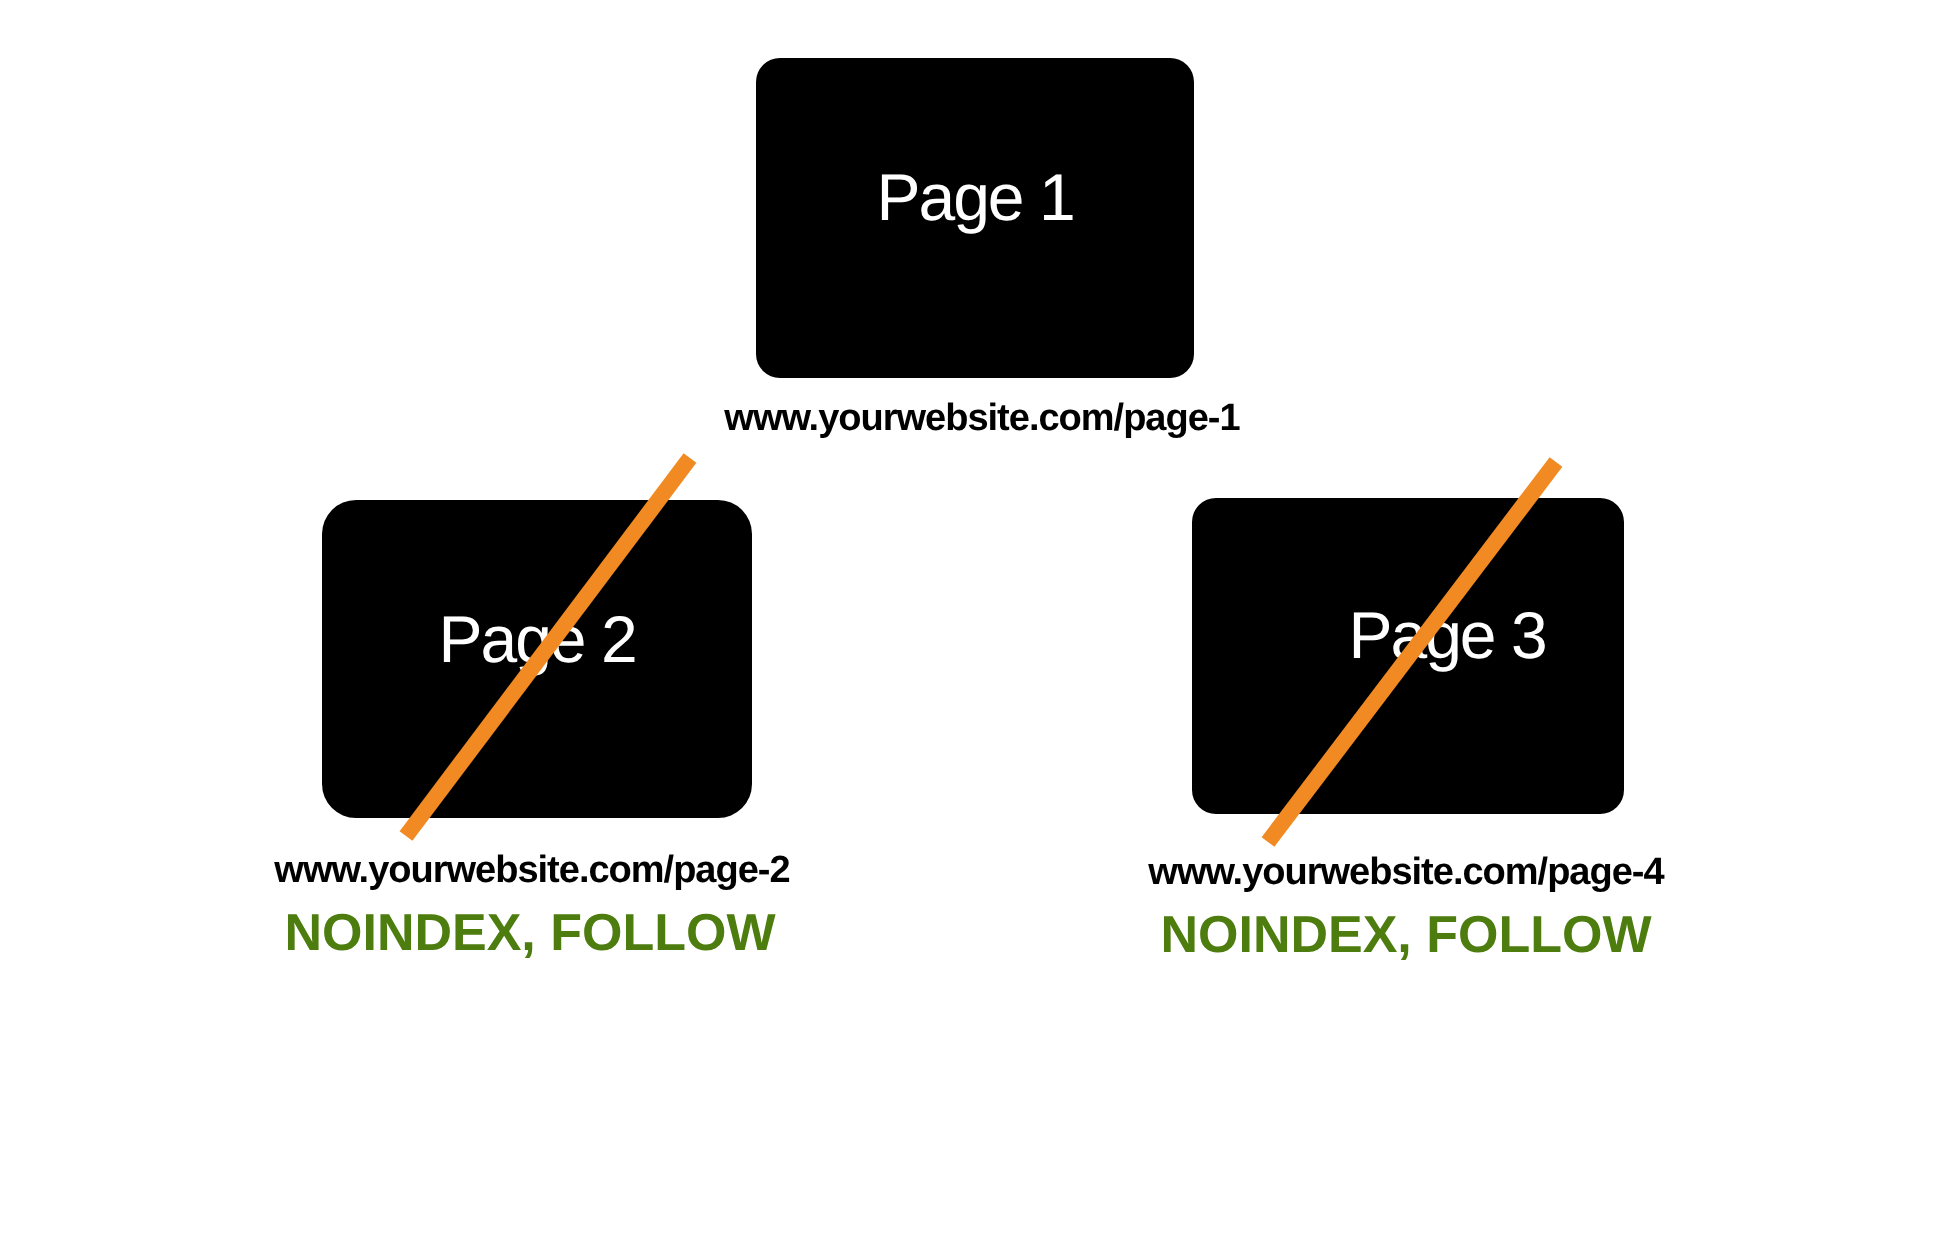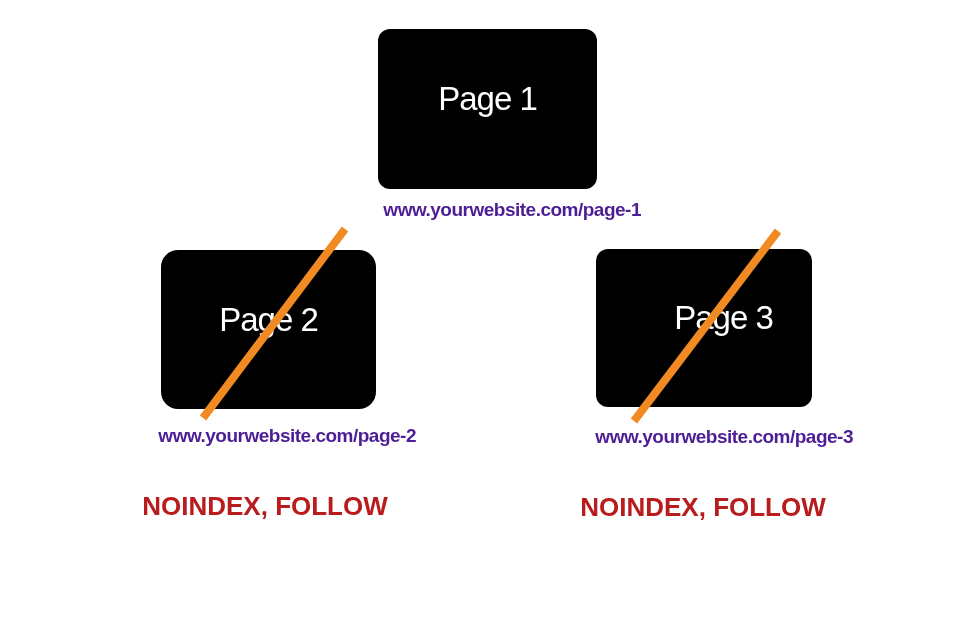--- a/index.html
+++ b/index.html
@@ -27,37 +27,36 @@
     font-size: 33px;
     font-weight: 400;
     letter-spacing: -1px;
     transform: translateY(-10px);
     white-space: nowrap;
   }
 
   .url-label {
     position: absolute;
     width: 300px;
-    text-align: right;
-    color: #4c1d95;
+    text-align: center;
+    color: #000000;
     font-size: 19px;
     font-weight: 700;
     letter-spacing: -0.5px;
     white-space: nowrap;
   }
 
   .directive-label {
     position: absolute;
     width: 320px;
     text-align: center;
-    color: #b91c1c;
+    color: #4d7c0f;
     font-size: 26px;
     font-weight: 700;
     white-space: nowrap;
-    margin-top: 40px;
   }
 
   .strike-overlay {
     position: absolute;
     left: 0;
     top: 0;
     width: 976px;
     height: 621px;
     pointer-events: none;
   }
@@ -92,21 +91,21 @@
 
   <div class="page-box box-2">
     <span class="box-label">Page 2</span>
   </div>
   <div class="url-label url-2">www.yourwebsite.com/page-2</div>
   <div class="directive-label dir-2">NOINDEX, FOLLOW</div>
 
   <div class="page-box box-3">
     <span class="box-label">Page 3</span>
   </div>
-  <div class="url-label url-3">www.yourwebsite.com/page-3</div>
+  <div class="url-label url-3">www.yourwebsite.com/page-4</div>
   <div class="directive-label dir-3">NOINDEX, FOLLOW</div>
 
   <svg class="strike-overlay" viewBox="0 0 976 621" xmlns="http://www.w3.org/2000/svg">
     <line x1="203" y1="418" x2="345" y2="229" stroke="#f18a23"></line>
     <line x1="634" y1="421" x2="778" y2="231" stroke="#f18a23"></line>
   </svg>
 
 </div>
 
 </body></html>

